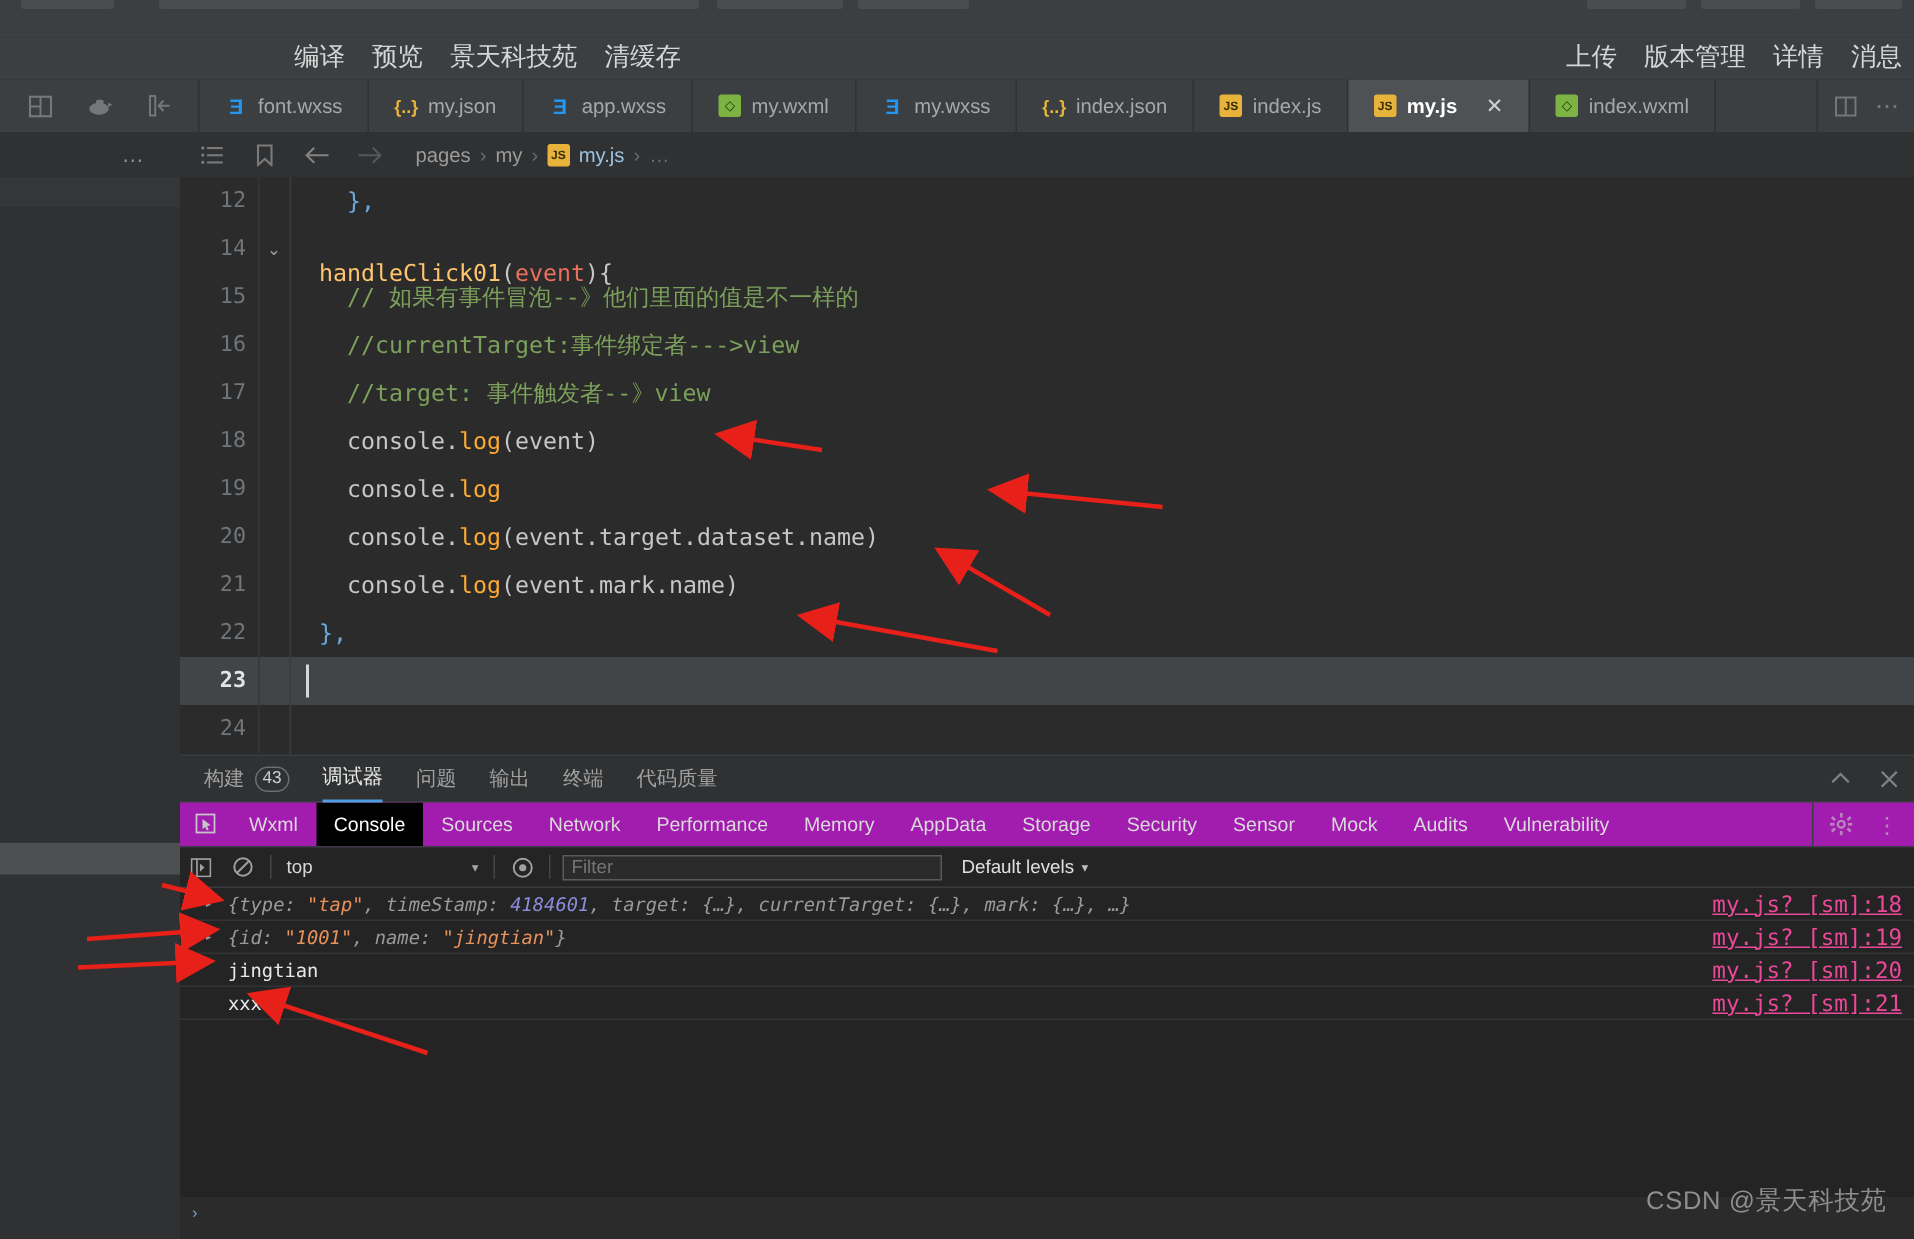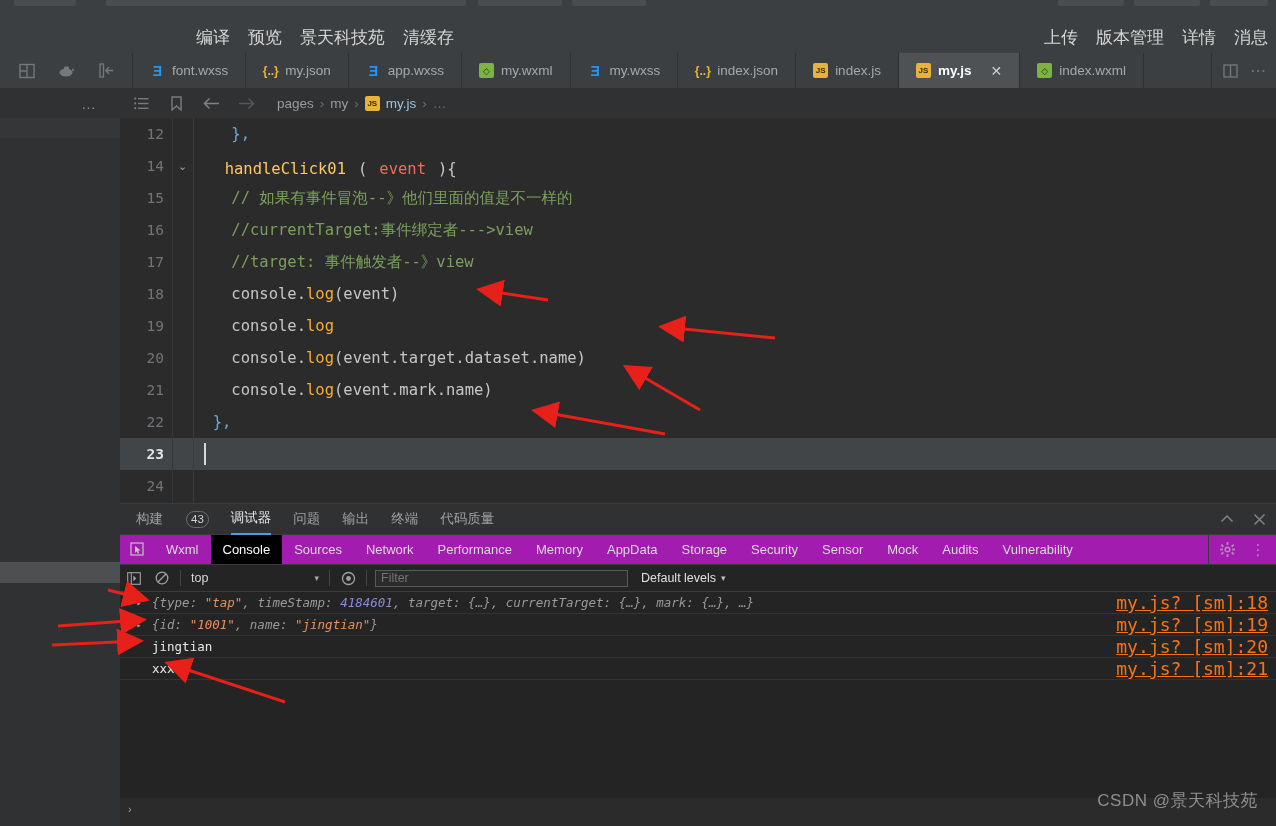--- a/index.html
+++ b/index.html
@@ -65,21 +65,21 @@
   .c-param{color:#e8705c;}
   .c-brace{color:#6aa9e0;}
   .c-comment{color:#7ba05b;}
   .c-method{color:#ffaa33;}
   .caret{position:absolute;left:10px;top:5px;width:1.6px;height:22px;background:#d6d6d6;}
   .foldarrow{position:absolute;left:58px;color:#a0a0a0;font-size:11px;}
 
   
   .devtools{position:absolute;left:120px;top:503px;width:1156px;height:323px;background:#2b2b2b;border-top:1px solid #3a3d3f;}
   .dt-tabs{height:30px;display:flex;align-items:center;gap:22px;padding-left:16px;background:#2f3133;position:relative;}
-  .dt-tab{color:#a0a0a0;font-size:13.5px;display:flex;align-items:center;gap:23px;height:30px;cursor:default;}
+  .dt-tab{color:#a0a0a0;font-size:13.5px;display:flex;align-items:center;gap:7px;height:30px;cursor:default;}
   .dt-tab.active{color:#e8e8e8;border-bottom:2px solid #4f9de0;}
   .badge{display:inline-flex;align-items:center;justify-content:center;min-width:22px;height:17px;border-radius:9px;border:1px solid #6c6f71;color:#cfcfcf;font-size:11.5px;padding:0 4px;box-sizing:border-box;}
   .dt-tabs-right{position:absolute;right:8px;display:flex;align-items:center;gap:14px;}
 
   .dt-panel{height:29px;display:flex;align-items:center;background:#a21caf;border-top:1px solid #3a3d3f;border-bottom:1px solid #3a3d3f;justify-content:center;}
   .dt-pick{width:34px;display:flex;align-items:center;justify-content:center;}
   .dt-ptabs{display:flex;align-items:center;gap:0;flex:1;min-width:0;overflow:hidden;}
   .ptab{color:#dadada;font-size:13px;padding:0 12px;height:29px;line-height:29px;white-space:nowrap;cursor:default;}
   .ptab.active{background:#000;color:#fff;}
   .dt-pright{display:flex;align-items:center;gap:13px;padding:0 9px;border-left:1px solid #3a3d3f;height:29px;}
@@ -94,21 +94,21 @@
   .levels .car{font-size:9px;color:#bdbdbd;}
 
   .logs{position:relative;background:#242424;height:206px;overflow:hidden;}
   .logrow{height:21px;display:flex;align-items:center;border-bottom:1px solid #333;position:relative;font-family:"DejaVu Sans Mono","Liberation Mono",monospace;font-size:12.5px;}
   .arrowcol{width:22px;display:flex;align-items:center;justify-content:center;color:#9a9a9a;font-size:9px;padding-left:8px;box-sizing:content-box;}
   .logtext{padding-left:2px;white-space:pre;}
   .k{color:#9a9a9a;font-style:italic;}
   .s{color:#e8915b;font-style:italic;}
   .n{color:#8b8bdb;font-style:italic;}
   .plain{color:#e8e8e8;}
-  .srclink{position:absolute;right:8px;color:#f97316;text-decoration:underline;font-size:18px;font-family:"DejaVu Sans Mono","Liberation Mono",monospace;}
+  .srclink{position:absolute;right:8px;color:#ec4899;text-decoration:underline;font-size:15px;font-family:"DejaVu Sans Mono","Liberation Mono",monospace;}
   .prompt{height:22px;display:flex;align-items:center;padding-left:8px;color:#7aa7d0;font-size:11px;}
 
   
   .arrows{position:absolute;left:0;top:0;width:1276px;height:826px;pointer-events:none;}
 
   
   .wm{position:absolute;right:18px;bottom:14px;color:#8e8e8e;font-size:17px;letter-spacing:.5px;}
 </style>
 </head>
 <body>
@@ -349,21 +349,21 @@
 
   <div class="editor">
     <div class="code" style="left:0;width:100%;" id="code-lines">
         <div class="rowwrap">
           <div class="ln" style="position: absolute; left: 0px; top: 0px; line-height: 32px;">12</div>
           <div class="line" style="position: absolute; left: 74px; top: 0px; right: 0px;"><span class="c-plain">    </span><span class="c-brace">},</span></div>
         </div>
         <div class="rowwrap">
           <div class="ln" style="position: absolute; left: 0px; top: 0px; line-height: 32px;">14</div>
           <span class="foldarrow" style="top: 10px;">⌄</span>
-          <div class="line" style="position: absolute; left: 74px; top: 3px; right: 0px; gap: 12px;"><span class="c-plain">  </span><span class="c-fn">handleClick01</span><span class="c-plain">(</span><span class="c-param">event</span><span class="c-plain">){</span></div>
+          <div class="line" style="position: absolute; left: 74px; top: 16px; right: 0px;"><span class="c-plain">  </span><span class="c-fn">handleClick01</span><span class="c-plain">(</span><span class="c-param">event</span><span class="c-plain">){</span></div>
         </div>
         <div class="rowwrap">
           <div class="ln" style="position: absolute; left: 0px; top: 0px; line-height: 32px;">15</div>
           <div class="line" style="position: absolute; left: 74px; top: 0px; right: 0px;"><span class="c-comment">    // 如果有事件冒泡--》他们里面的值是不一样的</span></div>
         </div>
         <div class="rowwrap">
           <div class="ln" style="position: absolute; left: 0px; top: 0px; line-height: 32px;">16</div>
           <div class="line" style="position: absolute; left: 74px; top: 0px; right: 0px;"><span class="c-comment">    //currentTarget:事件绑定者---&gt;view</span></div>
         </div>
         <div class="rowwrap">

